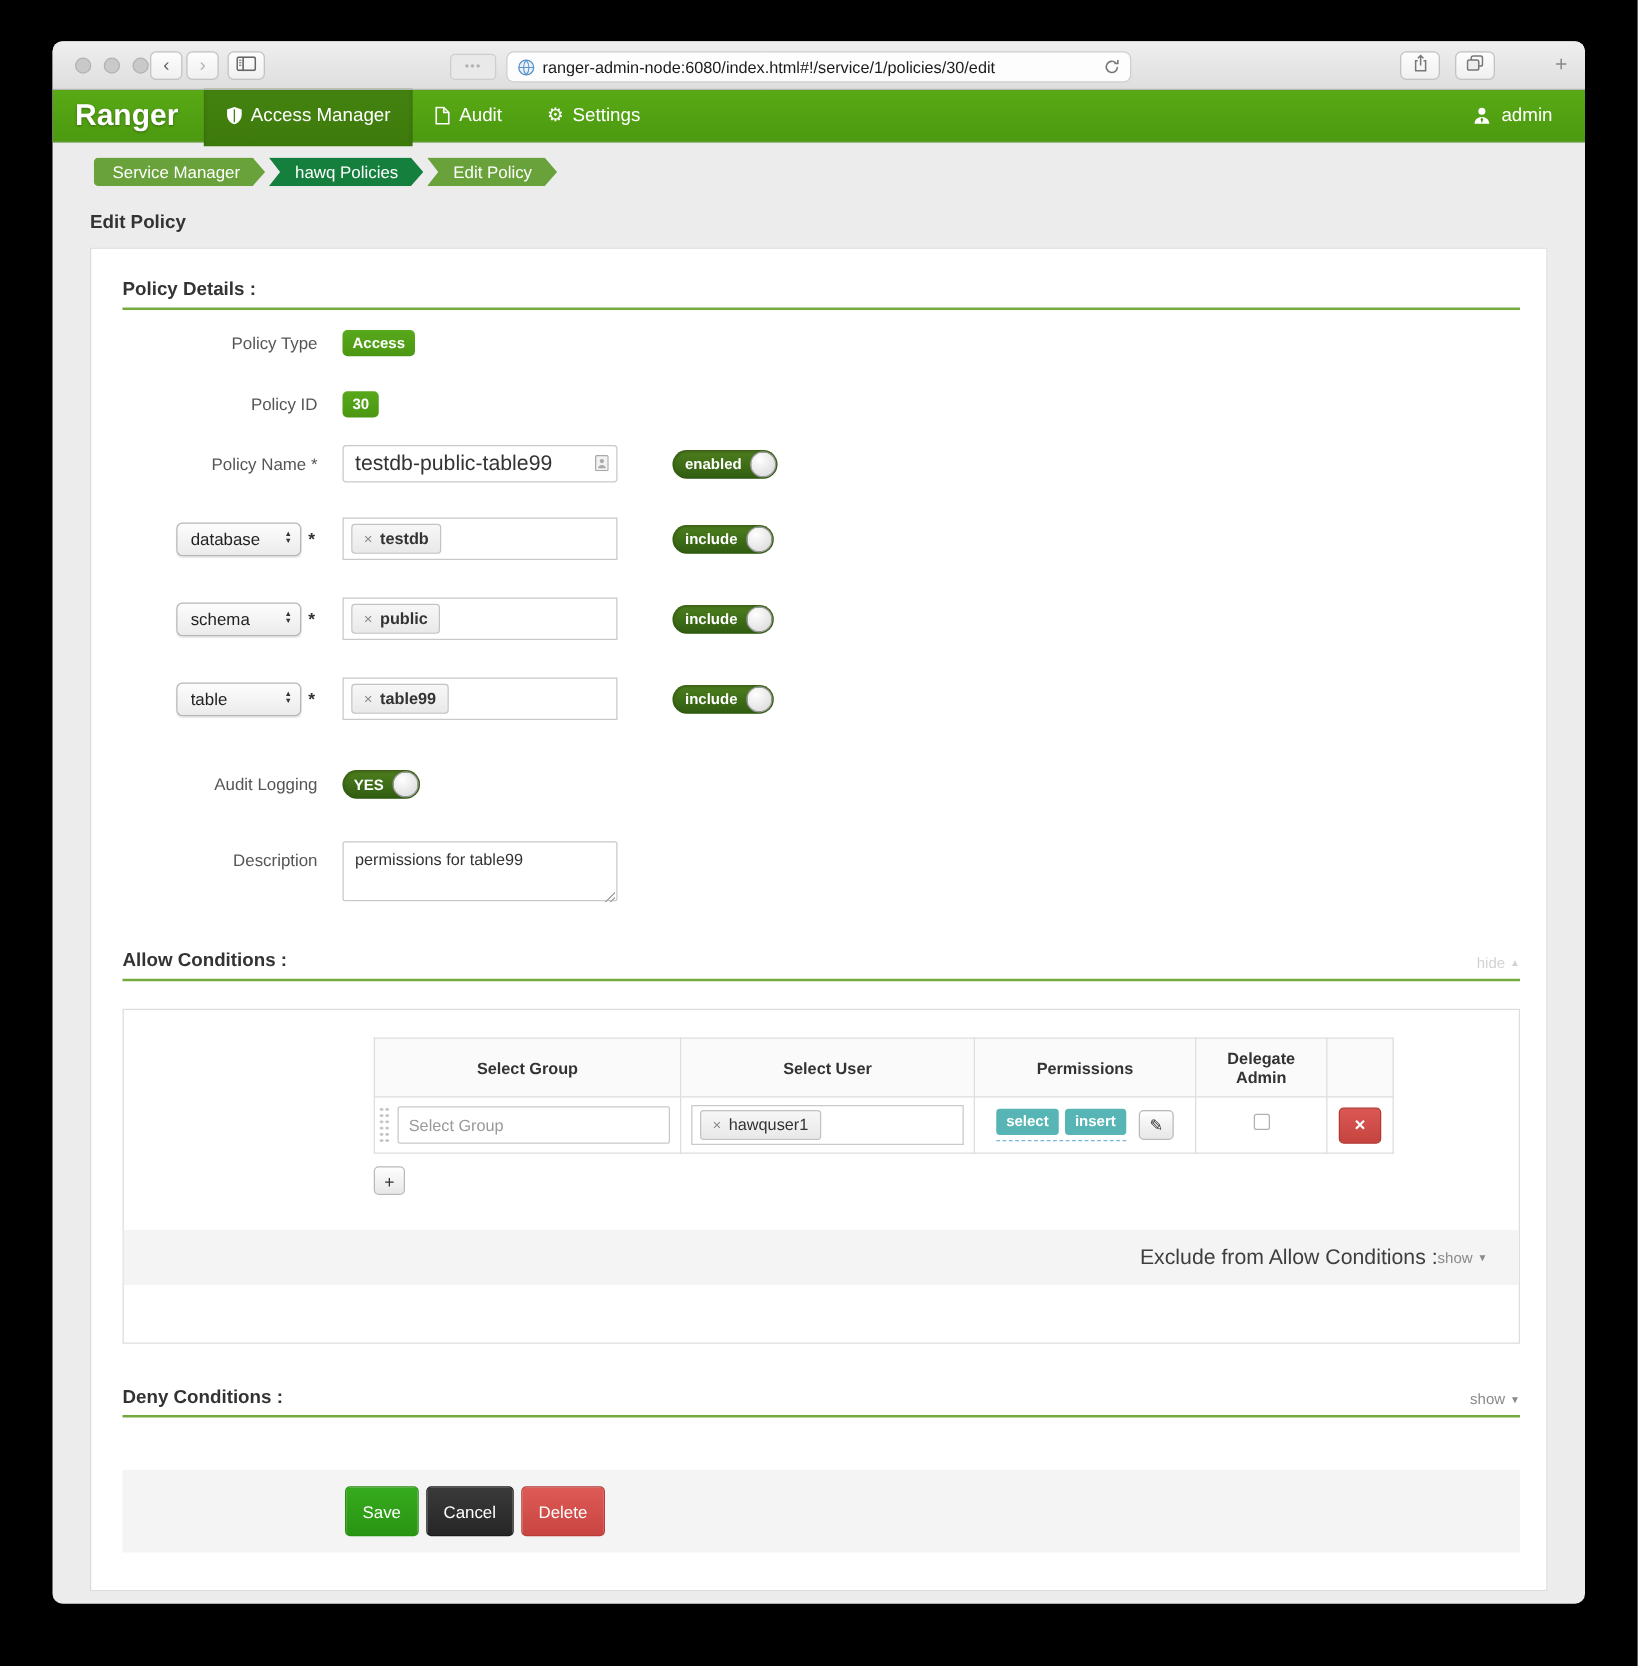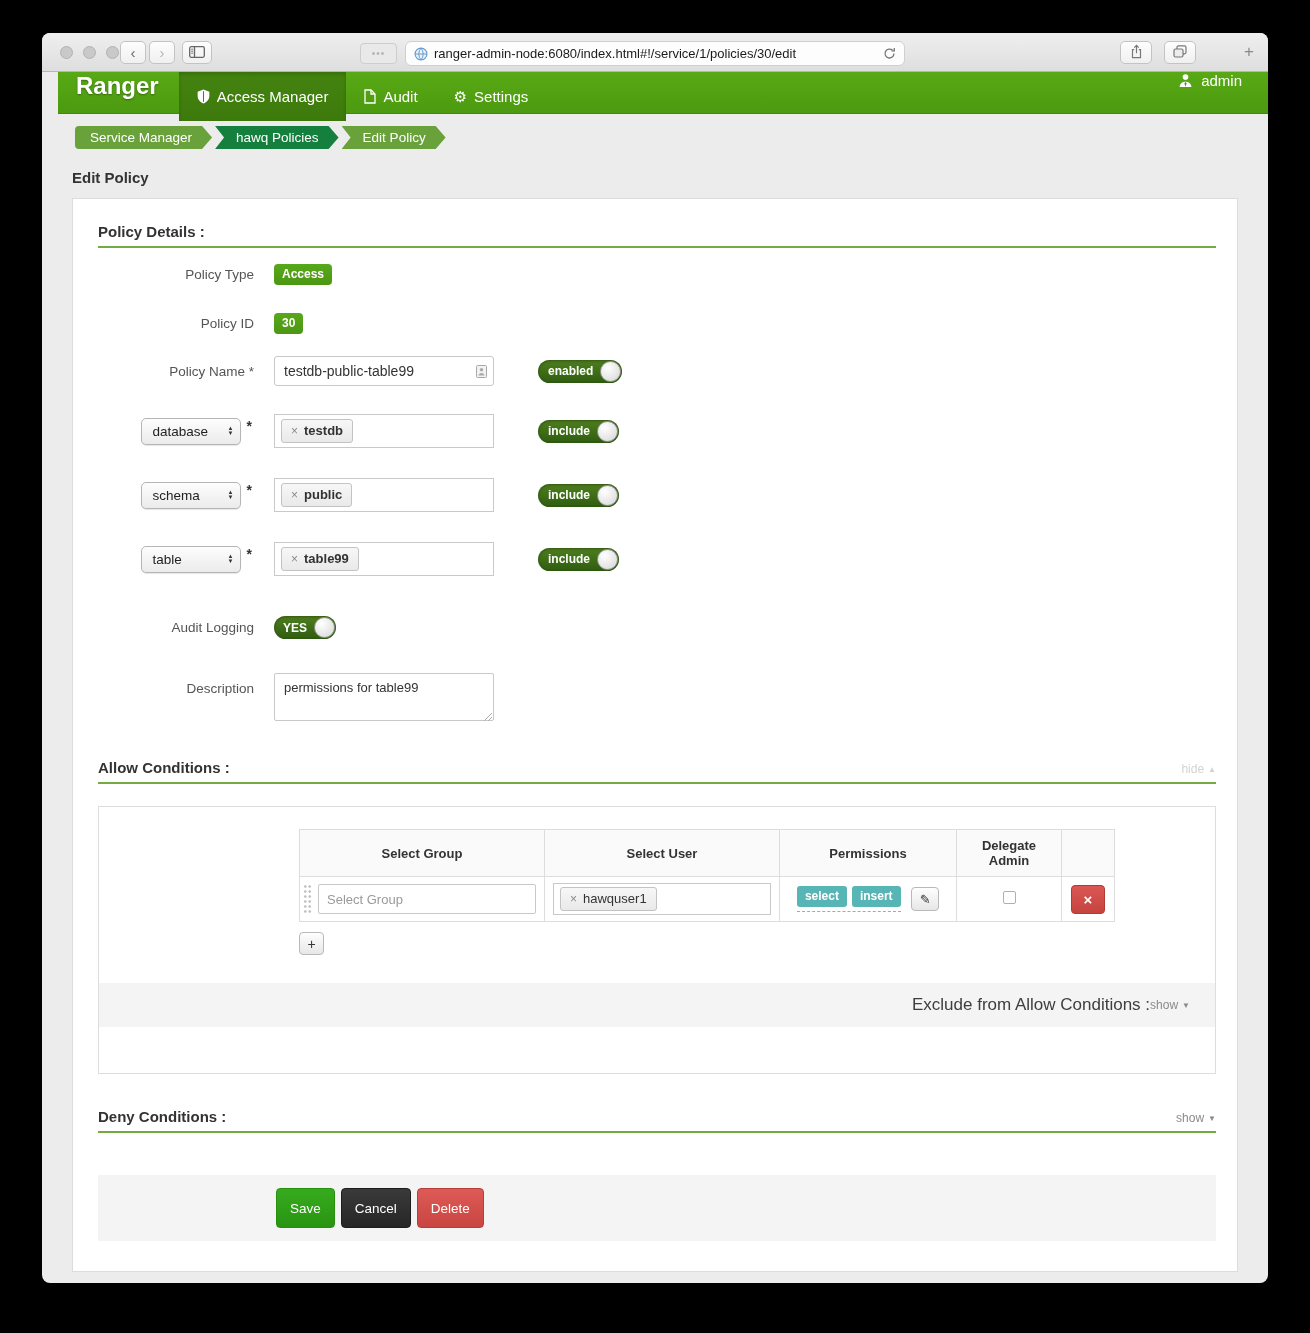--- a/index.html
+++ b/index.html
@@ -22,21 +22,21 @@
                display:flex; align-items:center; padding:0 8px; gap:6px; }
   .url-text { font-size:13px; color:#1b1b1b; flex:1; white-space:nowrap; overflow:hidden; }
   .readlist { position:absolute; left:318px; top:10px; width:37px; height:21px;
               border:1px solid #cdcdcd; border-radius:4px; background:#e9e9e9;
               color:#b3b3b3; font-size:10px; letter-spacing:1px; text-align:center; line-height:19px; }
   .newtab { position:absolute; right:8px; top:8px; width:22px; height:23px; color:#8a8a8a;
             font-size:17px; text-align:center; line-height:22px; }
 
   
   .navbar { height:42px; background:linear-gradient(#58a915,#4c9a10);
-            border-bottom:1px solid #41880c; display:flex; align-items:flex-start;margin-left:16px; }
+            border-bottom:1px solid #41880c; display:flex; align-items:center; }
   .brand { display:flex; align-items:center; padding:0 20px 0 18px; color:#fff;
            font-size:24px; font-weight:bold; text-shadow:0 1px 2px rgba(0,0,0,.35); }
   .nav-tab { display:flex; align-items:center; gap:7px; padding:16px 18px; color:#fff; font-size:15px; }
   .nav-tab.active { background:linear-gradient(#448310,#3d7a0c); box-shadow:inset 0 2px 4px rgba(0,0,0,.18); }
   .nav-right { margin-left:auto; display:flex; align-items:center; gap:8px; padding-right:26px;
                color:#fff; font-size:15px; }
   .gear-glyph { font-size:15px; line-height:1; }
 
   
   .content { padding:12px 30px 0 30px;border-radius:19px; }
@@ -55,30 +55,30 @@
                   padding-bottom:6px; border-bottom:2px solid #74aa3e; }
   .section-title { font-size:15px; font-weight:bold; color:#333; }
   .collapse-link { font-size:12px; display:flex; align-items:center; gap:4px; }
   .collapse-link .caret { font-size:8px; }
   .link-faint { color:#d3d3d3; }
   .link-grey { color:#8a8a8a; }
 
   .form-row { display:flex; align-items:center; }
   .form-label { width:176px; text-align:right; padding-right:20px; color:#555;
                 font-size:13.5px; flex-shrink:0; }
-  .label-col { width:176px; display:flex; justify-content:flex-end; align-items:flex-start;
+  .label-col { width:176px; display:flex; justify-content:flex-end; align-items:center;
                gap:6px; padding-right:22px; flex-shrink:0; }
   .req { color:#333; font-size:14px; font-weight:bold; }
 
   .badge { background:linear-gradient(#57a81b,#4c9712); color:#fff; font-weight:bold;
            font-size:12px; padding:3px 8px 4px; border-radius:4px; }
 
   .text-input-wrap { position:relative; width:220px; }
   .text-input { width:220px; height:30px; border:1px solid #c9c9c9; border-radius:3px;
-                padding:0 26px 0 9px; font-size:14px; color:#333; font-family:inherit; }
+                padding:0 26px 0 9px; font-size:17px; color:#333; font-family:inherit; }
   .contact-icon { position:absolute; right:7px; top:8px; }
 
   .mac-select { display:inline-flex; align-items:center; justify-content:space-between;
                 width:100px; height:27px; border:1px solid #b5b5b5; border-radius:5px;
                 background:linear-gradient(#fdfdfd,#ebebeb); padding:0 6px 0 11px;
                 font-size:13.5px; color:#222; box-shadow:0 1px 1px rgba(0,0,0,.1); }
   .sel-arrows { display:flex; flex-direction:column; line-height:5px; font-size:6px; color:#333; }
 
   .tagbox { width:220px; height:34px; border:1px solid #c9c9c9; background:#fff;
             display:flex; align-items:center; padding:0 6px; }

